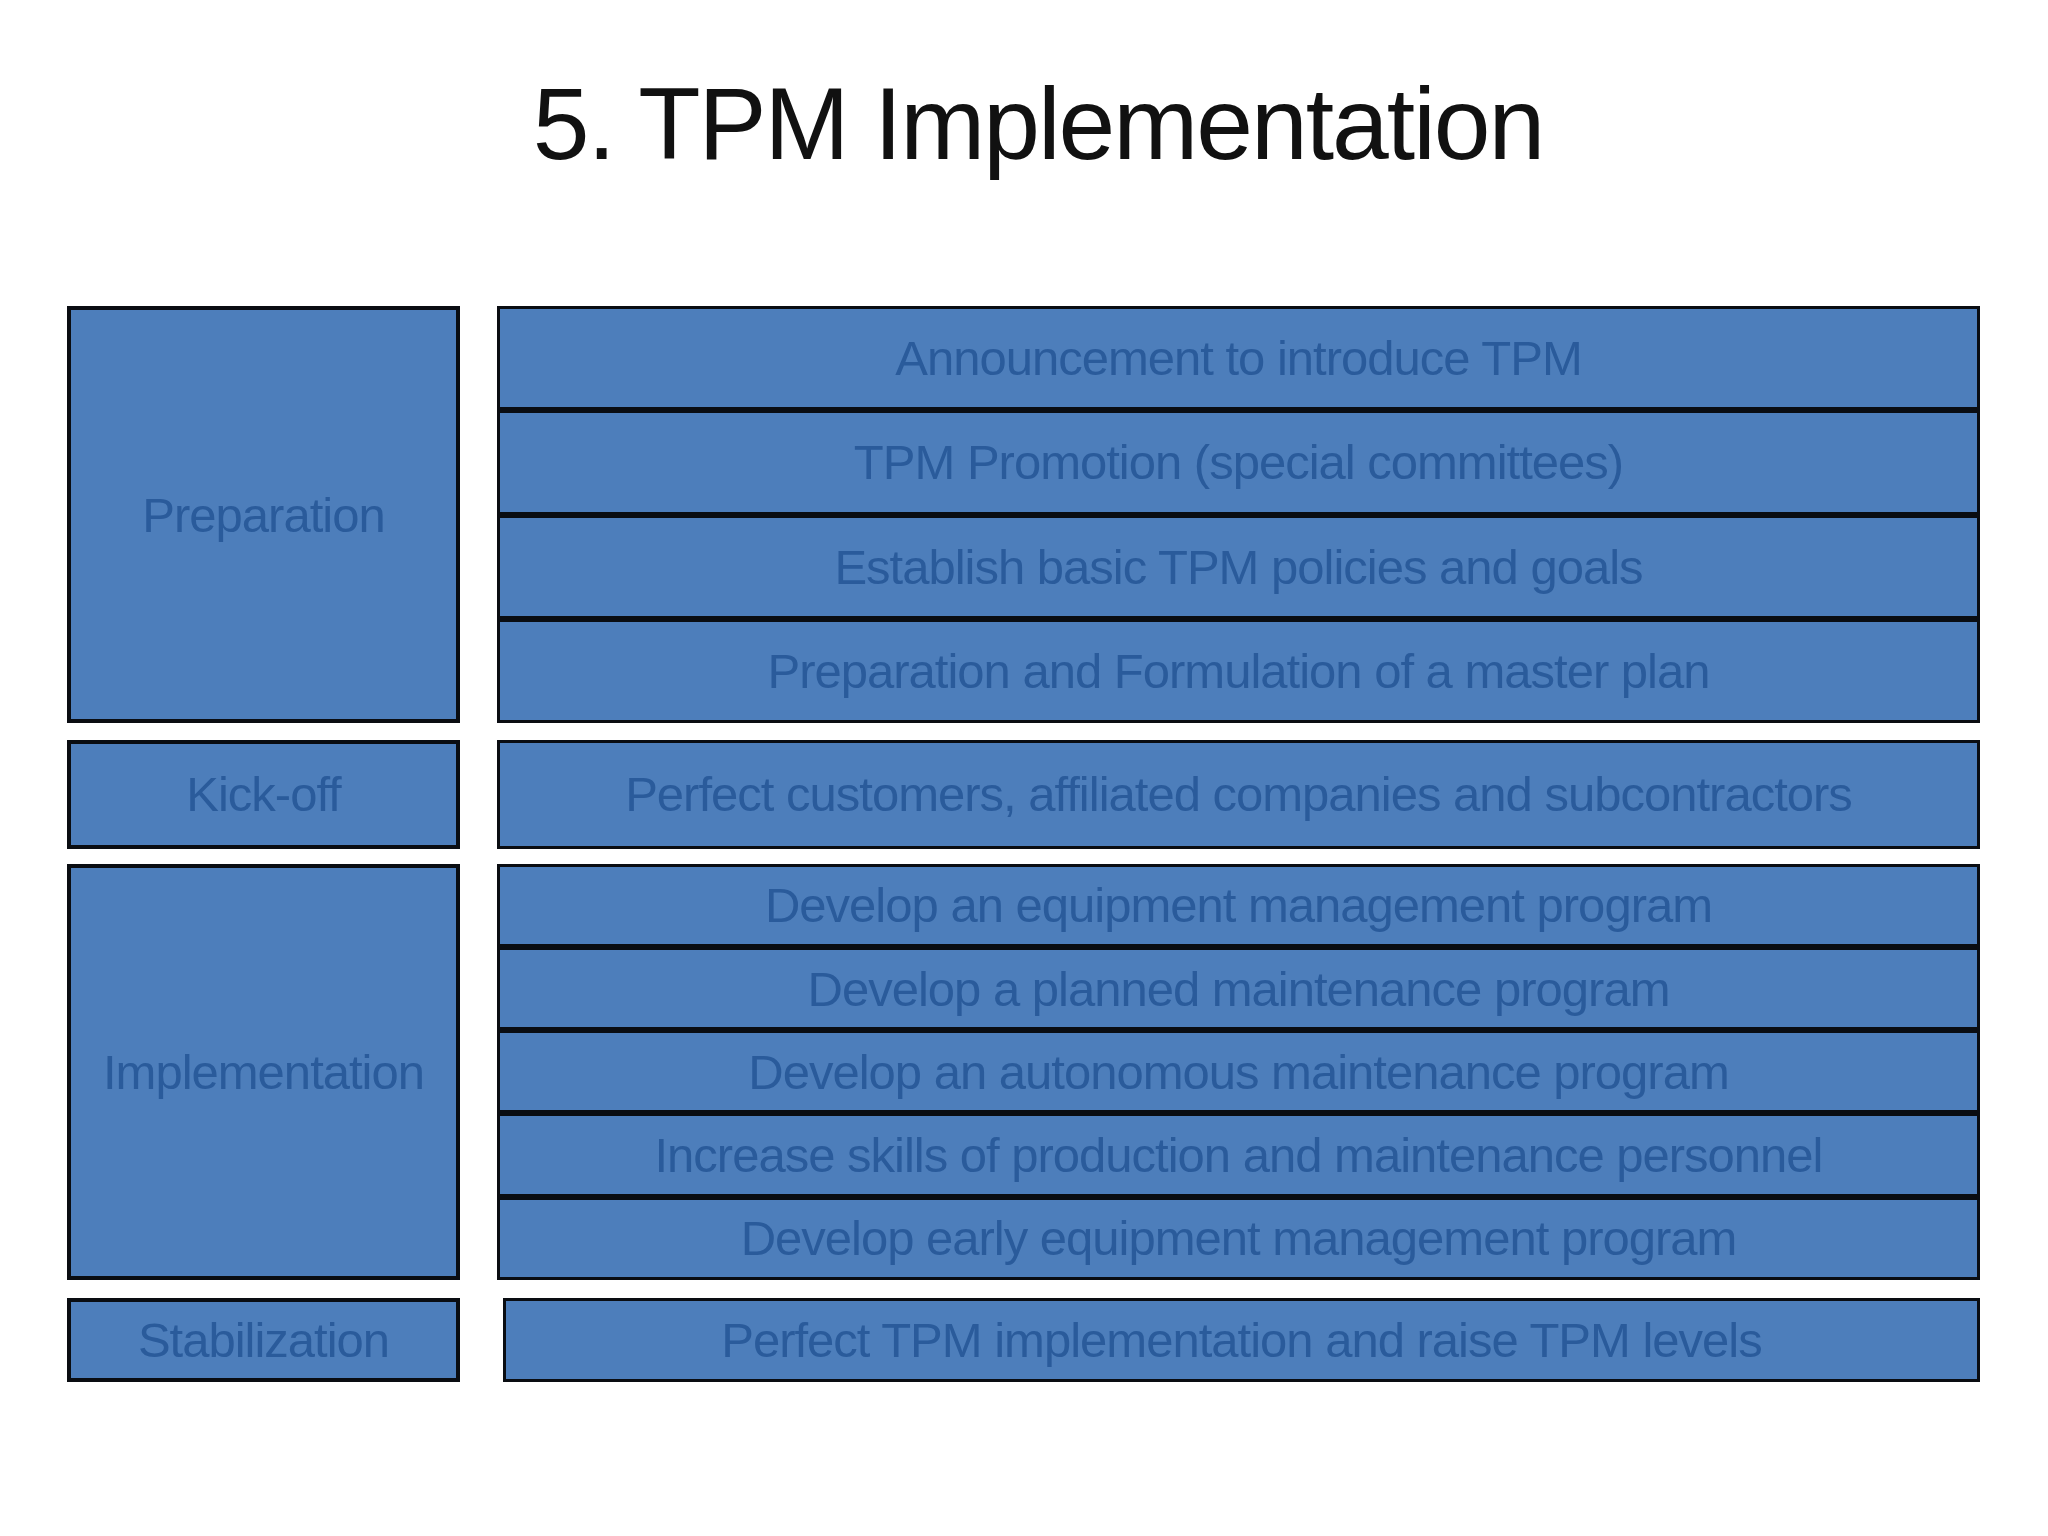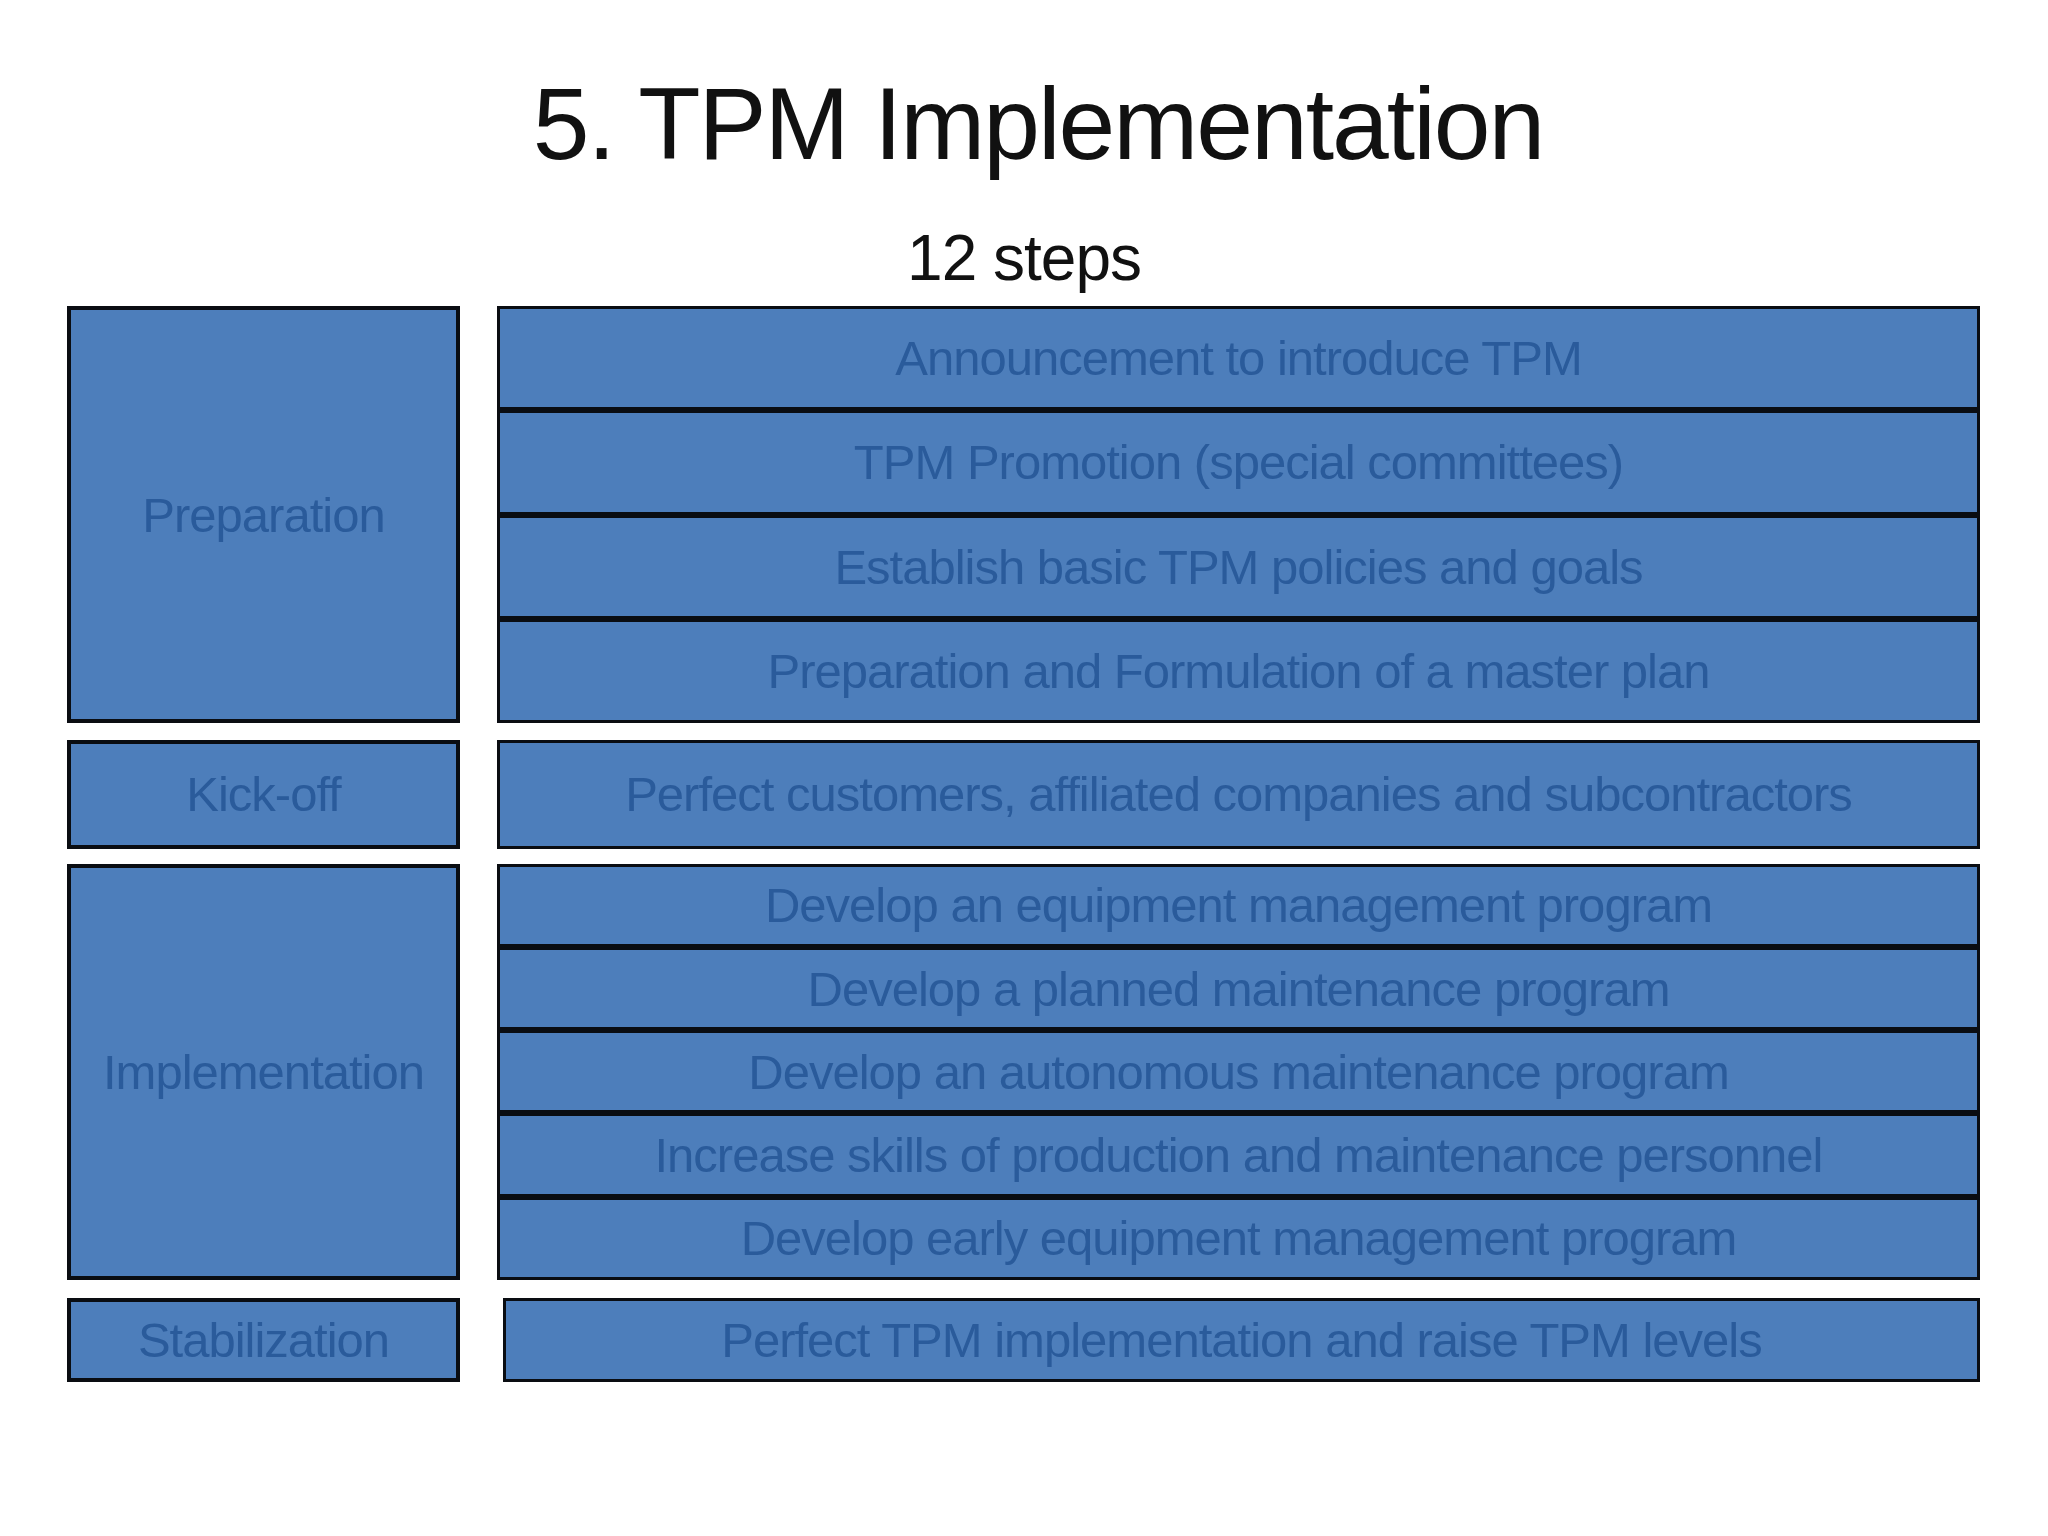--- a/index.html
+++ b/index.html
@@ -88,21 +88,20 @@
     color:var(--box-text);
     padding:0 24px;
   }
 </style>
 </head>
 <body>
 
 <div class="slide">
 
   <div class="title">5. TPM Implementation</div>
-  <div class="subtitle">12 steps</div>
 
   <div class="diagram">
 
     <div class="phase phase-preparation">
       <div class="label-box">Preparation</div>
       <div class="steps">
         <div class="step">Announcement to introduce TPM</div>
         <div class="step">TPM Promotion (special committees)</div>
         <div class="step">Establish basic TPM policies and goals</div>
         <div class="step">Preparation and Formulation of a master plan</div>

